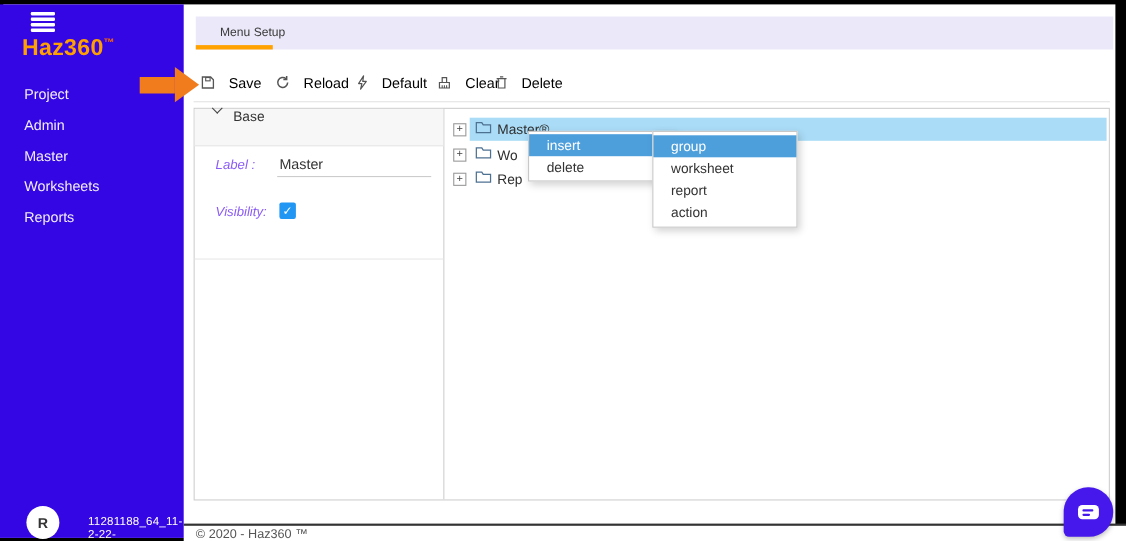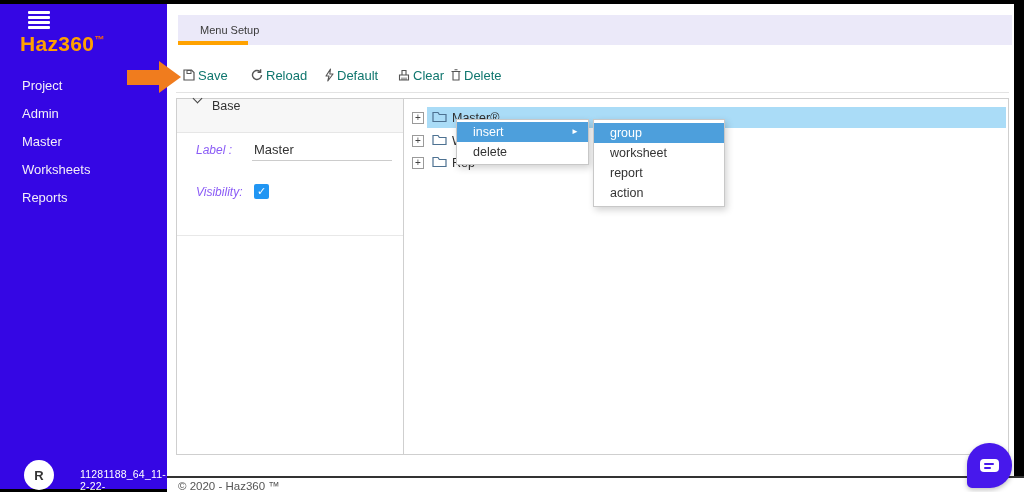--- a/index.html
+++ b/index.html
@@ -25,22 +25,22 @@
             display:flex; align-items:center; justify-content:center; font-size:13px; font-weight:bold; color:#333; }
   .session { position:absolute; left:80px; top:464px; font-size:10.5px; color:#fff; letter-spacing:.2px; }
 
   
   .tabbar { position:absolute; left:178px; top:15px; width:834px; height:30px; background:var(--tabbar-bg,#ebe9f9); }
   .tab { position:absolute; left:0; top:0; height:30px; padding:0 22px; display:flex; align-items:center;
          font-size:11px; color:#3a3a3a; cursor:pointer; }
   .tab-underline { position:absolute; left:0; bottom:0; width:70px; height:4px; background:var(--tab-underline,#ffa200); }
 
   
-  .tool-btn { position:absolute; top:62px; height:26px; display:flex; align-items:center; gap:2px;
-              font-size:13px; color:#0f766e; cursor:pointer; }
+  .tool-btn { position:absolute; top:62px; height:26px; display:flex; align-items:center; gap:12px;
+              font-size:13px; color:#000000; cursor:pointer; }
   .tool-btn svg { display:block; }
   .toolbar-divider { position:absolute; left:176px; top:92px; width:833px; height:1px; background:#e3e3e3; }
 
   
   .arrow-tail { position:absolute; left:127px; top:70px; width:32px; height:15px; background:var(--arrow-orange,#f07c1e); z-index:20; }
   .arrow-head { position:absolute; left:159px; top:61px; width:0; height:0; z-index:20;
                 border-left:22px solid var(--arrow-orange,#f07c1e); border-top:16px solid transparent; border-bottom:16px solid transparent; }
 
   
   .panel { position:absolute; left:176px; top:98px; width:833px; height:357px; border:1px solid #cfcfcf; background:#fff; }
@@ -60,21 +60,21 @@
   .tree { position:absolute; left:228px; top:0; right:0; bottom:0; }
   .tree-row { position:absolute; left:0; width:100%; height:21px; display:flex; align-items:center; }
   .row-highlight { position:absolute; left:22px; right:2px; top:0; height:21px; background:var(--tree-highlight,#aadcf7); }
   .expand-box { position:relative; width:12px; height:12px; margin-left:7px; border:1px solid #9a9a9a; background:#fff;
                 display:flex; align-items:center; justify-content:center; font-size:10px; line-height:10px; color:#444; cursor:pointer; }
   .tree-folder { position:relative; margin-left:8px; }
   .tree-label { position:relative; margin-left:5px; font-size:12.5px; color:#2f2f2f; }
 
   
   .ctx-menu { position:absolute; background:#fff; border:1px solid #c8c8c8; box-shadow:2px 3px 7px rgba(0,0,0,.18); z-index:30; padding:2px 0; }
-  .menu-main { left:456px; top:119px; width:133px; }
+  .menu-main { left:480px; top:119px; width:133px; }
   .menu-sub  { left:593px; top:119px; width:132px; padding:3px 0; }
   .menu-item { height:20px; line-height:20px; padding-left:16px; font-size:12.5px; color:#333;
                display:flex; align-items:center; cursor:pointer; }
   .menu-item.hl { background:var(--menu-highlight,#4d9fdc); color:#fff; }
   .sub-arrow { margin-left:auto; margin-right:9px; font-size:8px; }
 
   
   .footer-line { position:absolute; left:167px; top:476px; width:857px; height:2px; background:#333; }
   .footer-text { position:absolute; left:178px; top:480px; font-size:11.5px; color:#555; }
 

